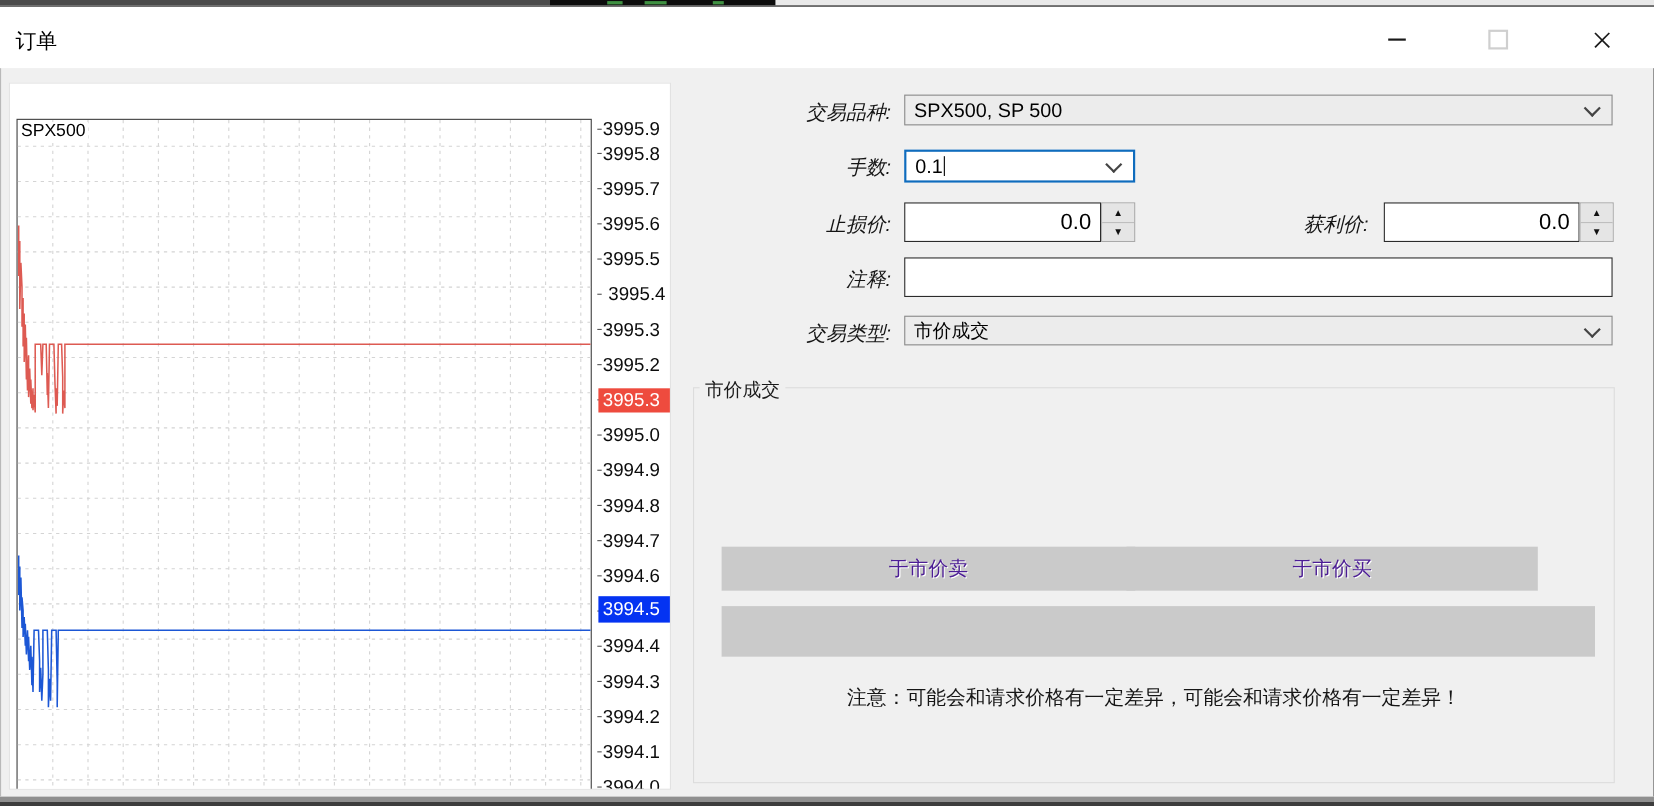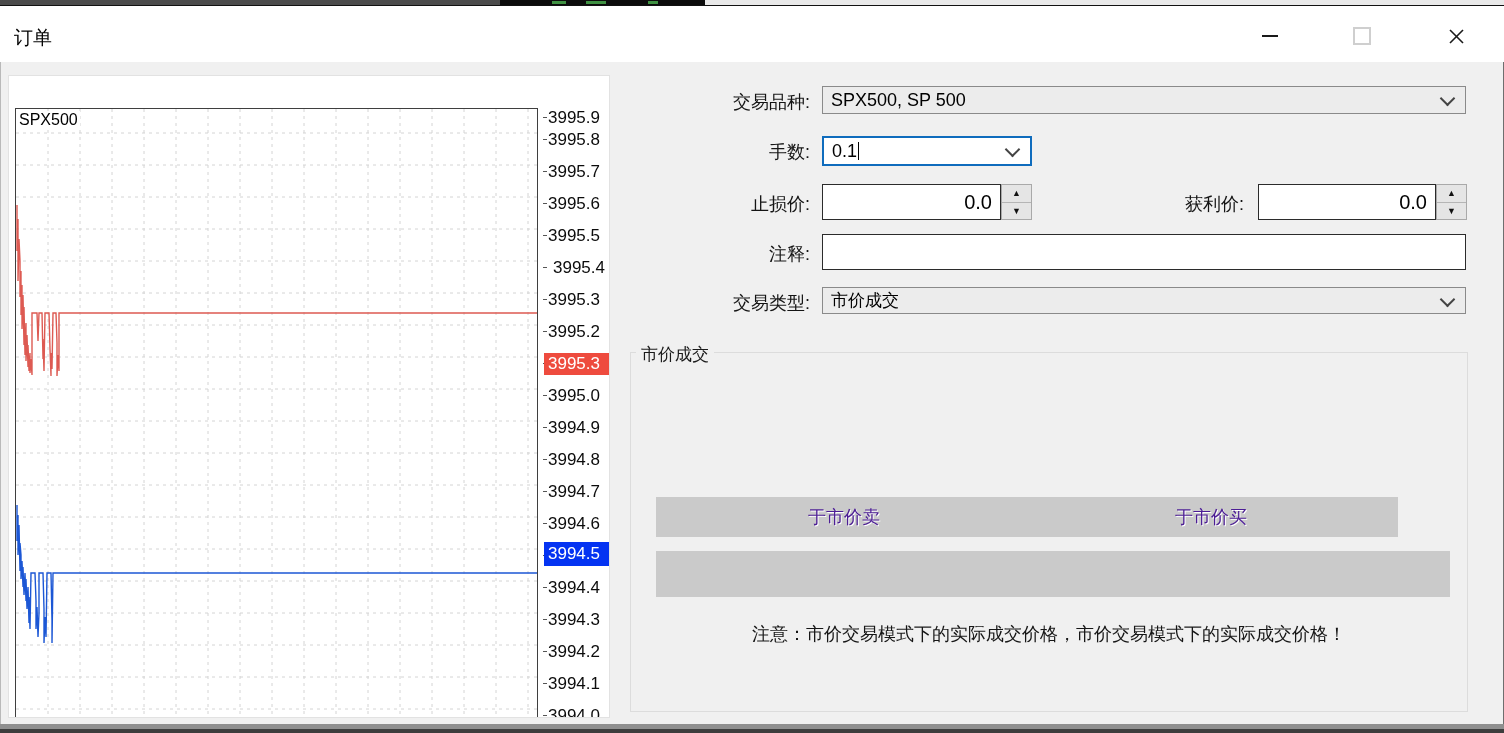--- a/index.html
+++ b/index.html
@@ -50,21 +50,21 @@
   .price-badge{
     position:absolute;left:535px;width:68px;text-align:left;padding-left:4px;box-sizing:border-box;
     font-size:17px;color:#ffffff;z-index:4;line-height:22px;white-space:nowrap;
   }
   .badge-ask{top:277px;height:22px;}
   .badge-bid{top:466px;height:24px;line-height:24px;}
 
   
   .form-label{
     position:absolute;left:630px;width:180px;text-align:right;
-    font-size:18px;color:#141414;
+    font-size:18px;color:#141414;font-style:italic;
   }
   .lbl-symbol{top:90px;}
   .lbl-volume{top:140px;}
   .lbl-sl{top:192px;}
   .lbl-tp{left:1064px;top:192px;}
   .lbl-comment{top:242px;}
   .lbl-type{top:291px;}
 
   .combo{
     position:absolute;box-sizing:border-box;background:#ececec;border:1px solid #8a8a8a;
@@ -265,15 +265,15 @@
   <div class="combo combo-type">
     <span>市价成交</span>
     <span class="chev"></span>
   </div>
 
   <div class="groupbox"></div>
   <div class="group-title">市价成交</div>
   <button class="exec-btn btn-sell" disabled="">于市价卖</button>
   <button class="exec-btn btn-buy" disabled="">于市价买</button>
   <div class="wide-bar"></div>
-  <div class="note">注意：市价交易模式下的实际成交价格，市价交易模式下的实际成交价格！</div>
+  <div class="note">注意：可能会和请求价格有一定差异，可能会和请求价格有一定差异！</div>
 
 </div>
 
 </body></html>

